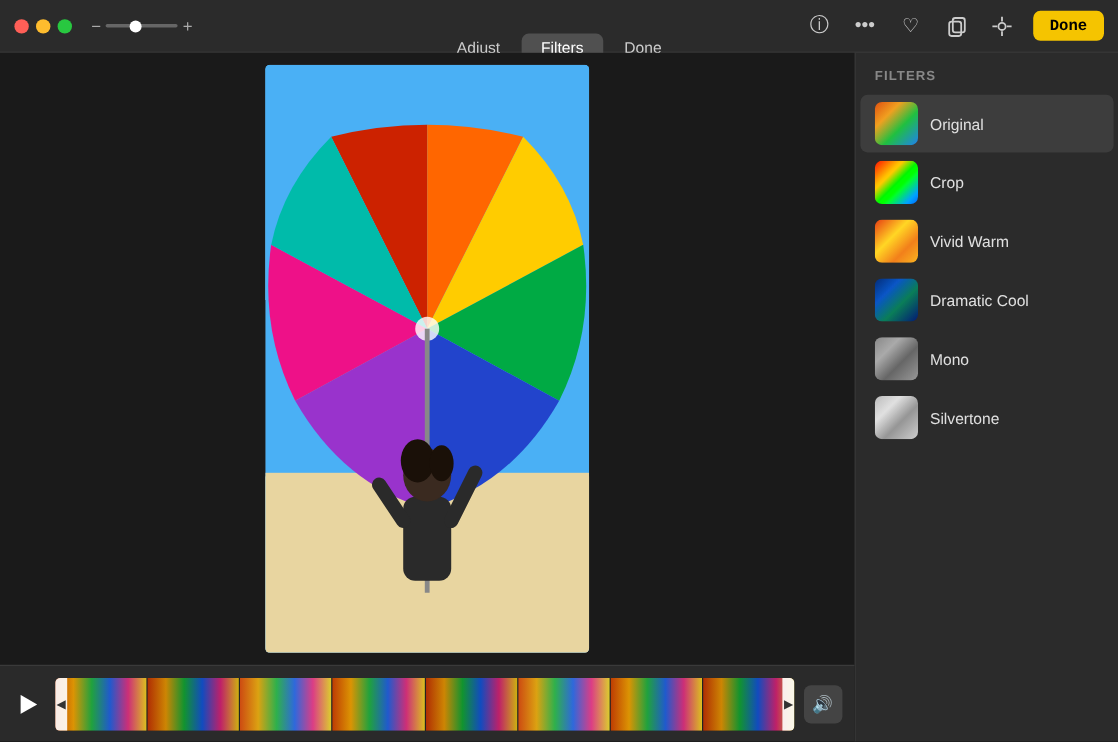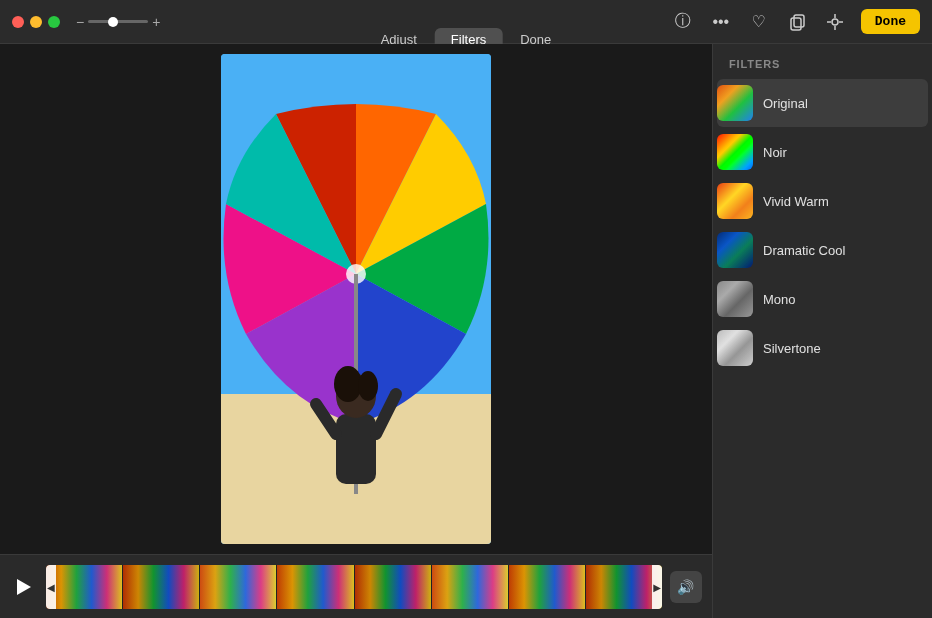--- a/index.html
+++ b/index.html
@@ -246,21 +246,21 @@
     }
 
     .filter-list {
       flex: 1;
       overflow-y: auto;
     }
 
     .filter-item {
       display: flex;
       align-items: center;
-      padding: 6px 0;
+      padding: 6px 12px;
       gap: 10px;
       cursor: pointer;
       border-radius: 6px;
       margin: 1px 4px;
     }
 
     .filter-item.selected {
       background: #3d3d3d;
     }
 
@@ -480,21 +480,21 @@
     <div class="filter-item selected">
           <div class="filter-thumb">
             <div class="filter-thumb-img thumb-original"></div>
           </div>
           <span class="filter-name">Original</span>
         </div>
         <div class="filter-item">
           <div class="filter-thumb">
             <div class="filter-thumb-img thumb-vivid"></div>
           </div>
-          <span class="filter-name">Noir</span>
+          <span class="filter-name">Crop</span>
         </div>
         <div class="filter-item">
           <div class="filter-thumb">
             <div class="filter-thumb-img thumb-vivid-warm"></div>
           </div>
           <span class="filter-name">Vivid Warm</span>
         </div>
         <div class="filter-item">
           <div class="filter-thumb">
             <div class="filter-thumb-img thumb-dramatic-cool"></div>

